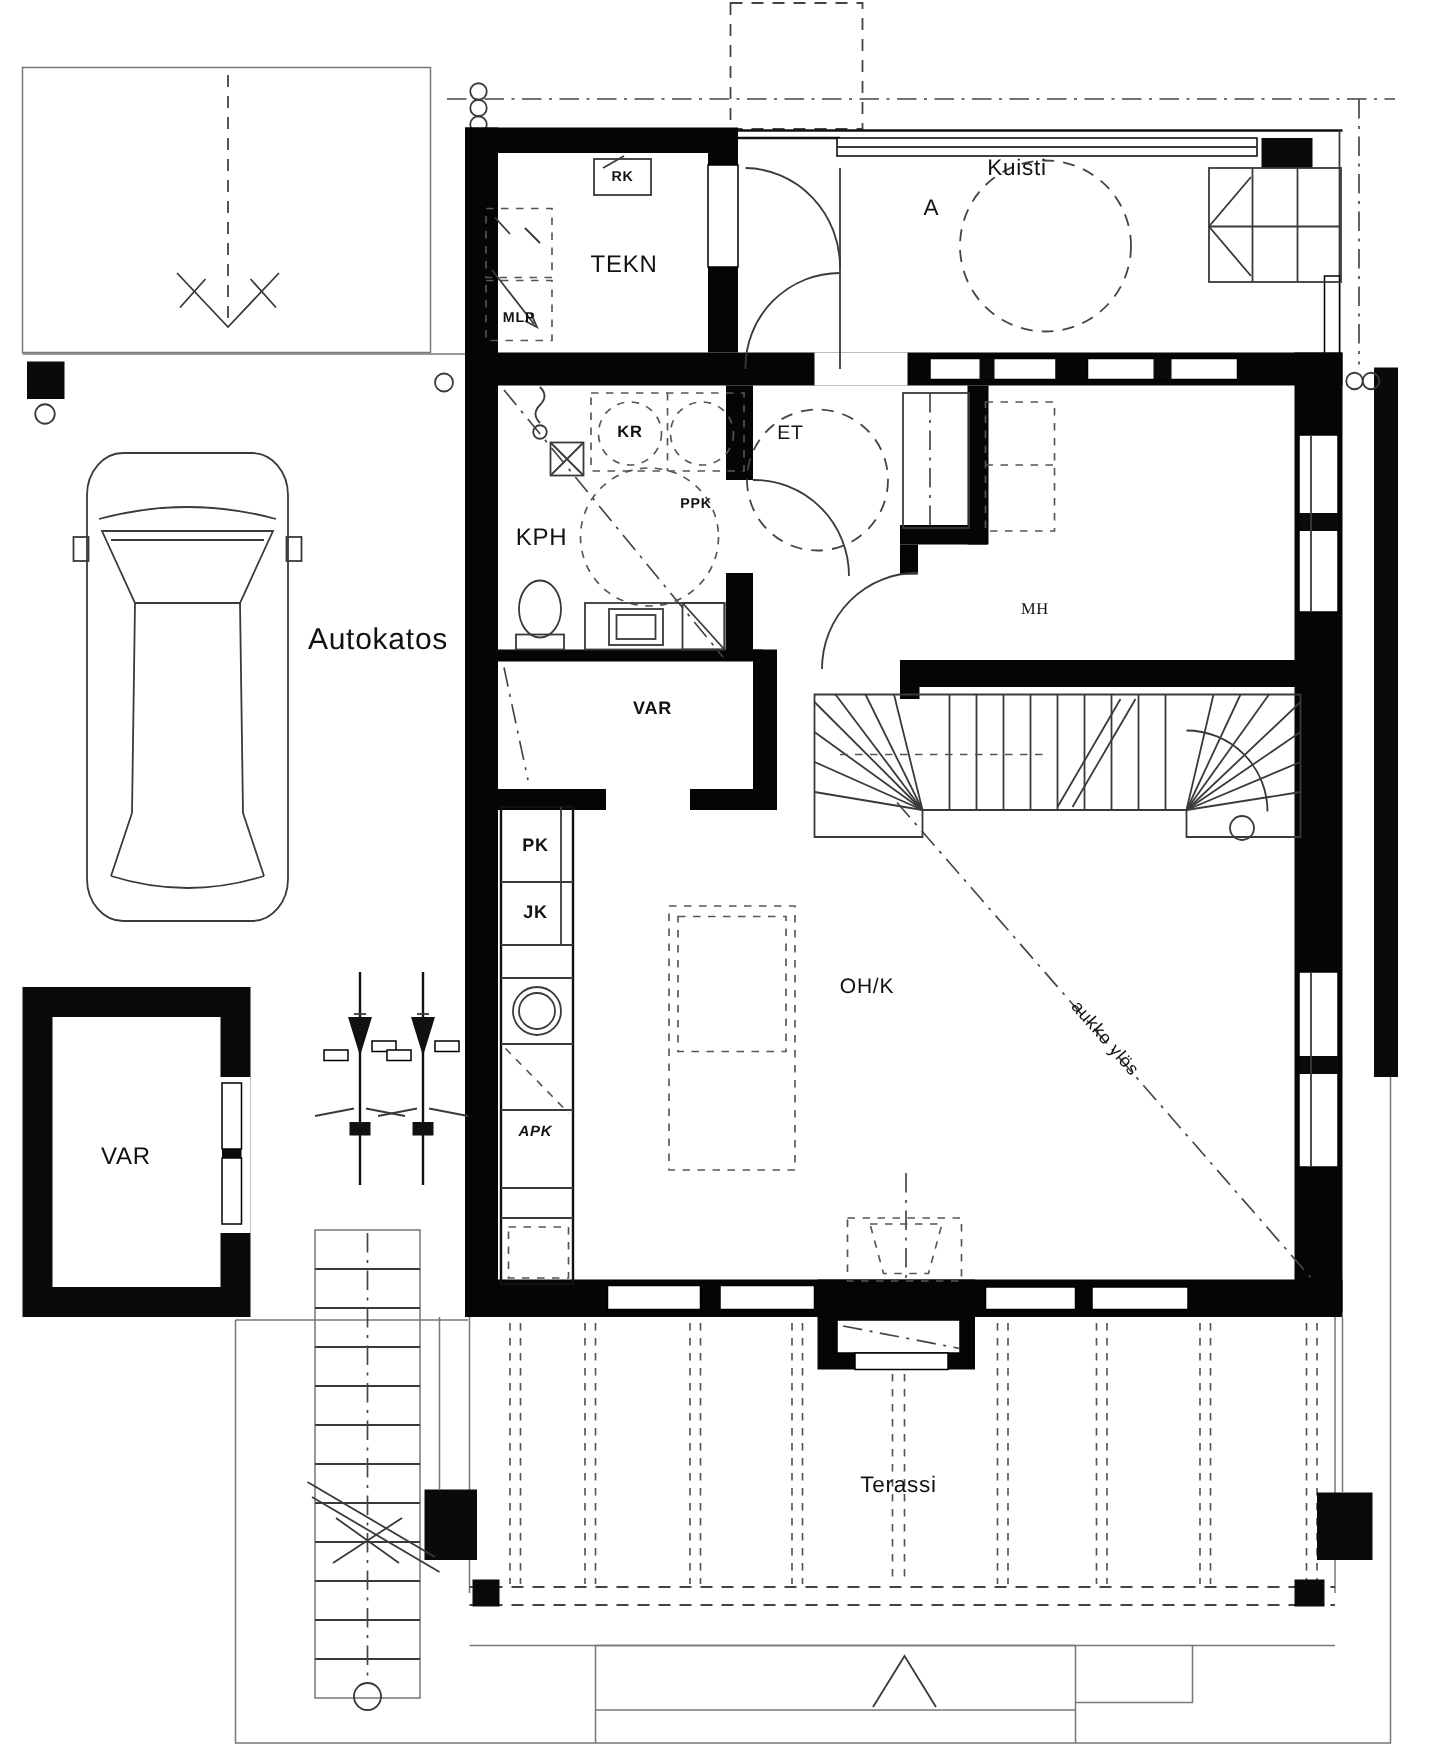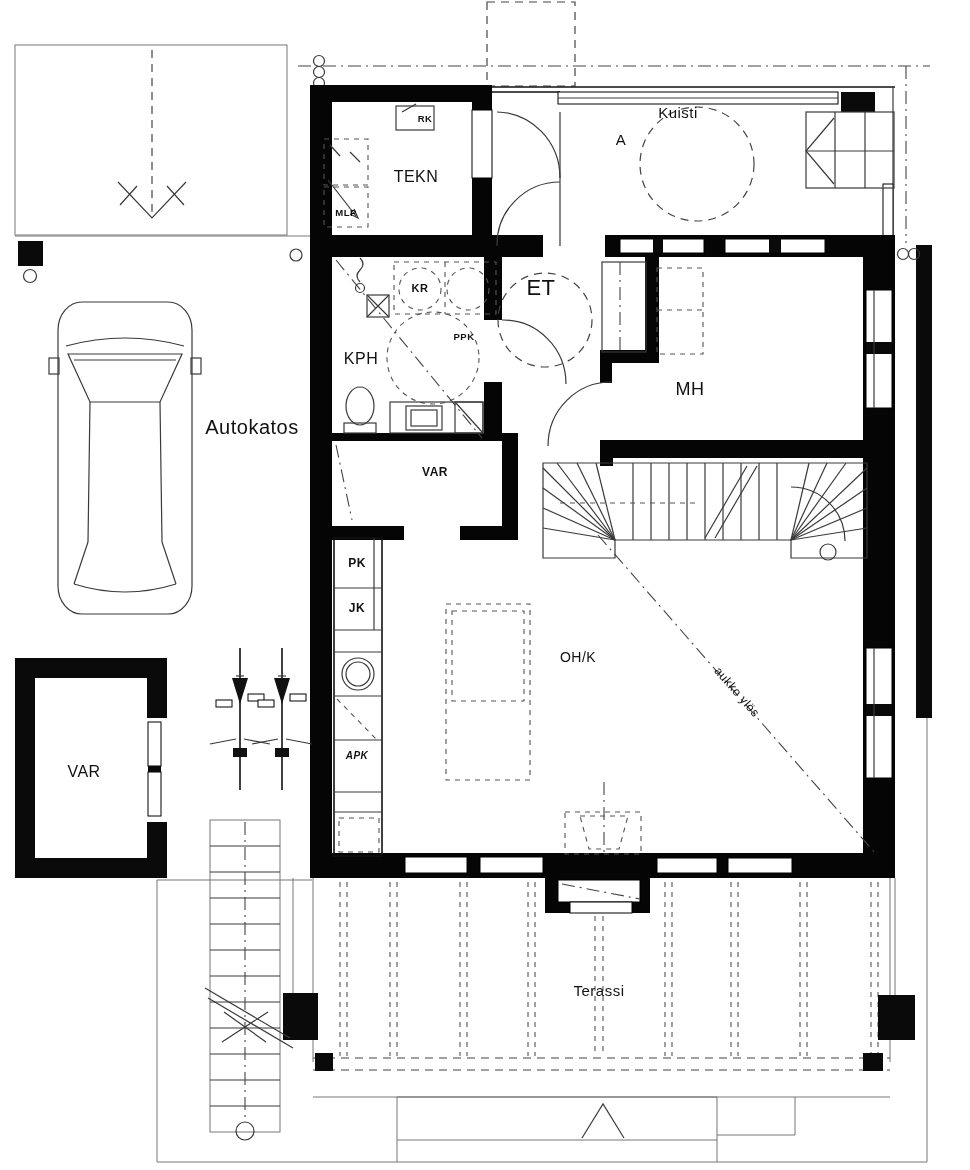--- a/index.html
+++ b/index.html
@@ -329,27 +329,27 @@
     <circle class="ln" cx="245" cy="1131" r="9"></circle>
     <line class="ln" x1="205" y1="988" x2="290" y2="1038"></line>
     <line class="ln" x1="208" y1="998" x2="293" y2="1048"></line>
     <path class="ln" d="M 222 1042 L 268 1012 M 224 1012 L 266 1042"></path>
   </g>
 </svg>
 
   <div class="lbl" style="left:634px;top:112px;font-size:15px;margin-left:44px;">Kuisti</div>
   <div class="lbl" style="left:621px;top:139px;font-size:15px;">A</div>
   <div class="lbl" style="left:416px;top:177px;font-size:16px;">TEKN</div>
-  <div class="lbl" style="left:415px;top:118px;font-size:9.5px;font-weight:700;padding-left:20px;">RK</div>
+  <div class="lbl" style="left:415px;top:118px;font-size:9.5px;font-weight:700;">RK</div>
   <div class="lbl" style="left:346px;top:212px;font-size:9.5px;font-weight:700;">MLP</div>
   <div class="lbl" style="left:361px;top:359px;font-size:16px;">KPH</div>
   <div class="lbl" style="left:420px;top:288px;font-size:11px;font-weight:700;">KR</div>
   <div class="lbl" style="left:464px;top:288px;font-size:9.5px;font-weight:700;margin-top:48px;">PPK</div>
-  <div class="lbl" style="left:541px;top:288px;font-size:22px;text-align:center;">ET</div>
-  <div class="lbl" style="left:690px;top:389px;font-size:18px;">MH</div>
+  <div class="lbl" style="left:527px;top:288px;font-size:13px;text-align:center;">ET</div>
+  <div class="lbl" style="left:690px;top:406px;font-size:11px;font-family:Liberation Serif, serif;">MH</div>
   <div class="lbl" style="left:252px;top:427px;font-size:20px;">Autokatos</div>
   <div class="lbl" style="left:435px;top:472px;font-size:12px;font-weight:700;">VAR</div>
   <div class="lbl" style="left:357px;top:563px;font-size:12px;font-weight:700;">PK</div>
   <div class="lbl" style="left:357px;top:608px;font-size:12px;font-weight:700;">JK</div>
   <div class="lbl" style="left:357px;top:755px;font-size:10px;font-weight:700;font-style:italic;">APK</div>
   <div class="lbl" style="left:578px;top:657px;font-size:14px;">OH/K</div>
   <div class="lbl rot" style="left:737px;top:692px;font-size:12px;">aukko ylös</div>
   <div class="lbl" style="left:84px;top:772px;font-size:16px;">VAR</div>
   <div class="lbl" style="left:599px;top:990px;font-size:15px;">Terassi</div>
 </div>

